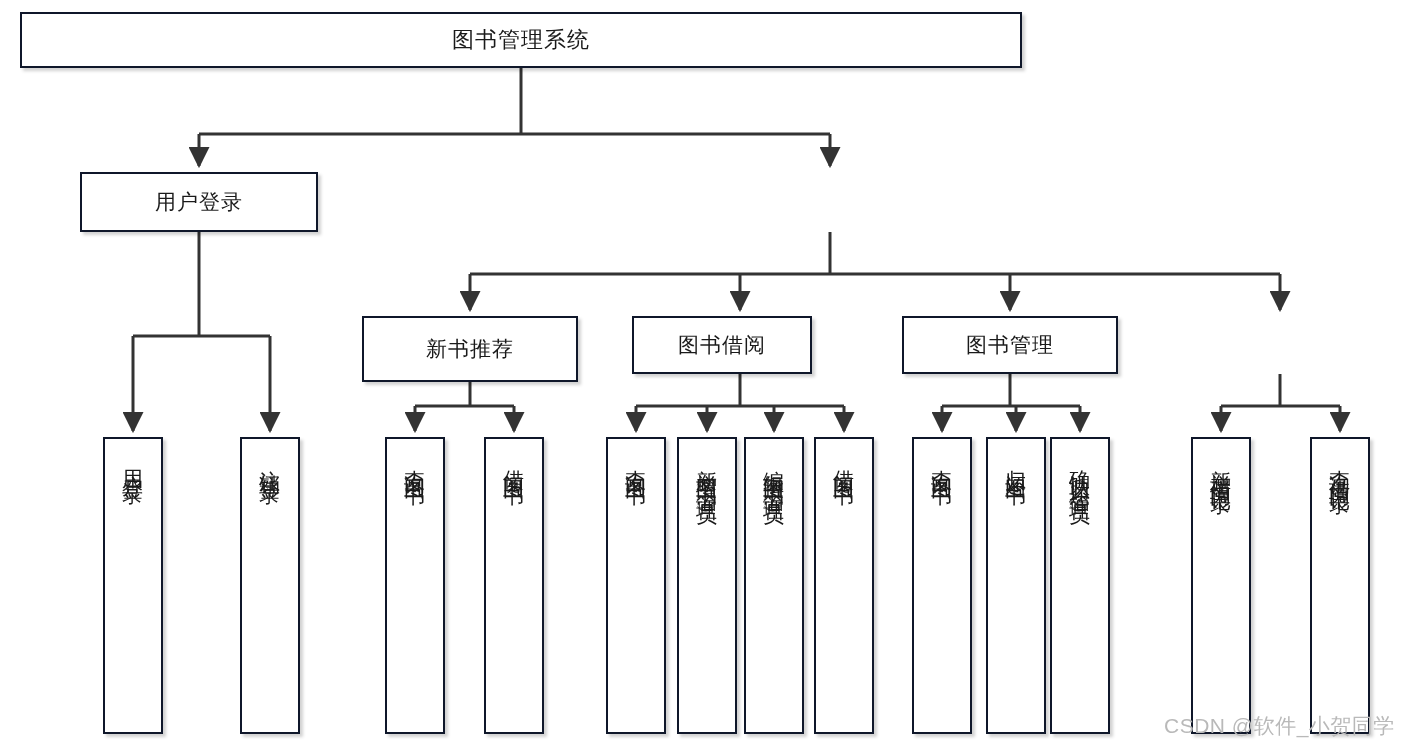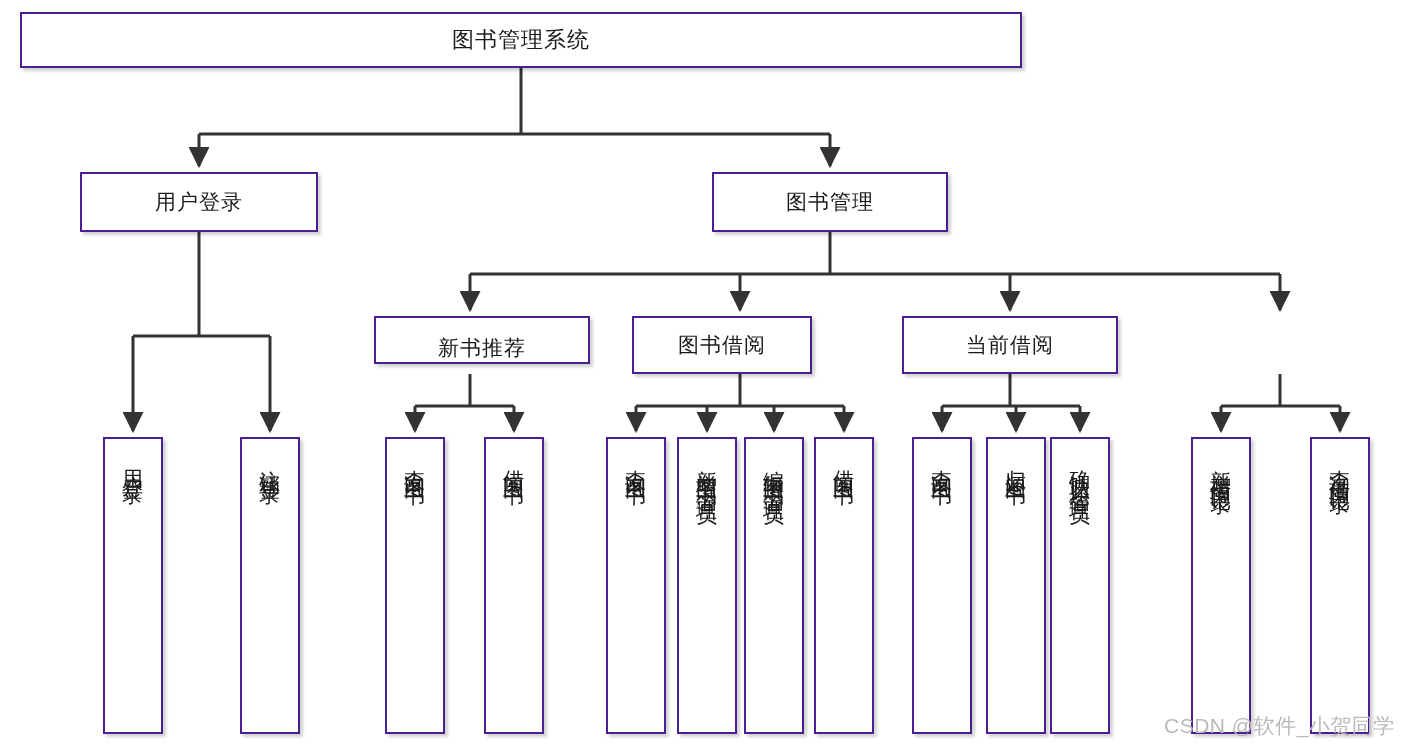--- a/index.html
+++ b/index.html
@@ -22,21 +22,21 @@
     left: 0;
     top: 0;
     width: 1405px;
     height: 747px;
     pointer-events: none;
   }
   .node {
     position: absolute;
     box-sizing: border-box;
     background: #ffffff;
-    border: 2px solid #4c1d95;
+    border: 2px solid #0f172a;
     box-shadow: 3px 3px 3px rgba(0,0,0,0.18);
     display: flex;
     align-items: center;
     justify-content: center;
     color: #1a1a1a;
   }
   .node.horiz {
     font-size: 21px;
     letter-spacing: 1px;
   }
@@ -121,32 +121,29 @@
     </g>
   </svg>
 
   <div class="node horiz root" style="left:20px; top:12px; width:1002px; height:56px;">
     <span>图书管理系统</span>
   </div>
 
   <div class="node horiz" style="left:80px; top:172px; width:238px; height:60px;">
     <span>用户登录</span>
   </div>
-  <div class="node horiz" style="left:712px; top:172px; width:236px; height:60px;">
-    <span>图书管理</span>
-  </div>
 
-  <div class="node horiz" style="left:374px; top:316px; width:216px; height:48px;align-items:flex-end;">
+  <div class="node horiz" style="left:362px; top:316px; width:216px; height:66px;">
     <span>新书推荐</span>
   </div>
   <div class="node horiz" style="left:632px; top:316px; width:180px; height:58px;">
     <span>图书借阅</span>
   </div>
   <div class="node horiz" style="left:902px; top:316px; width:216px; height:58px;">
-    <span>当前借阅</span>
+    <span>图书管理</span>
   </div>
 
   <div class="node vert" style="left:103px; top:437px; width:60px; height:297px;">
     <span class="vtext">用户登录</span>
   </div>
   <div class="node vert" style="left:240px; top:437px; width:60px; height:297px;">
     <span class="vtext">注销登录</span>
   </div>
 
   <div class="node vert" style="left:385px; top:437px; width:60px; height:297px;">

